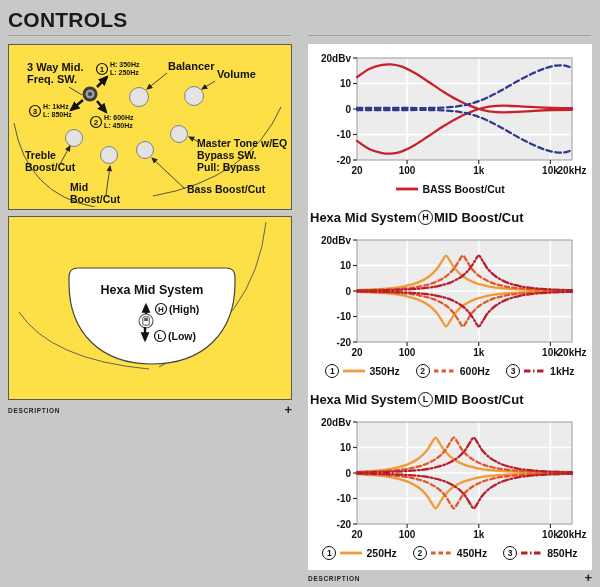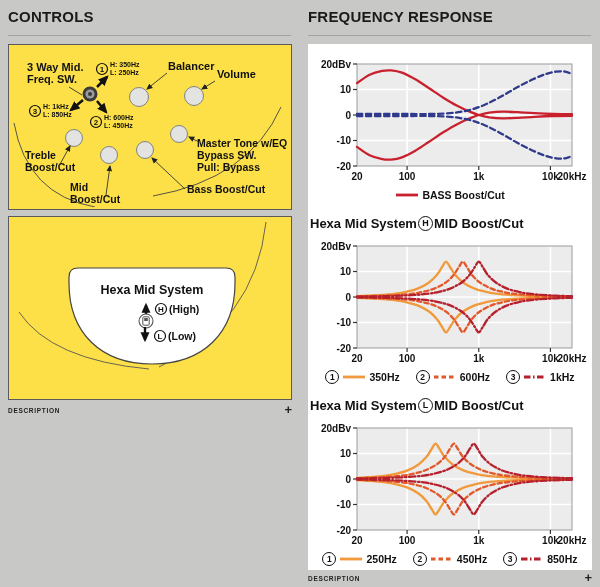--- a/index.html
+++ b/index.html
@@ -6,40 +6,40 @@
   body{
     width:600px;height:587px;position:relative;overflow:hidden;
     background:#c8c8c6;
     font-family:"Liberation Sans",sans-serif;
     -webkit-font-smoothing:antialiased;
   }
   .col{position:absolute;top:6px;width:284px;}
   #col-left{left:8px;}
   #col-right{left:308px;}
   .section-heading{
-    font-size:15px;font-weight:800;color:#1a1a1a;letter-spacing:.2px;
+    font-size:21px;font-weight:800;color:#1a1a1a;letter-spacing:.2px;
     margin:2px 0 0 0;
   }
   .rule{position:absolute;left:0;width:283px;height:1px;background:#a3a3a1;top:29px;}
   .panel{
     position:absolute;left:0;width:282px;background:#fde047;border:1px solid #5a5a5c;
   }
   #panel-controls{top:38px;height:164px;}
   #panel-hexa{top:210px;height:182px;}
   .desc-row{
     position:absolute;left:0;width:284px;display:flex;justify-content:space-between;
     align-items:center;
   }
   #desc-left{top:399px;}
   #desc-right{top:567px;}
   .desc-label{font-size:6.5px;font-weight:bold;letter-spacing:.7px;color:#222;}
   .plus{font-size:13px;font-weight:bold;color:#222;line-height:10px;}
   #freq-card{
     position:absolute;left:0;top:38px;width:284px;height:526px;background:#ffffff;
-    box-sizing:border-box;padding-top:6px;
+    box-sizing:border-box;
   }
   .chart-svg{display:block;}
   svg text{font-family:"Liberation Sans",sans-serif;}
   svg text.tick{font-size:10px;font-weight:bold;fill:#111;}
   svg text.lbl{font-size:10.5px;font-weight:bold;fill:#111;}
   svg text.lbl2{font-size:11px;font-weight:bold;fill:#111;}
   svg text.sm{font-size:7px;font-weight:bold;fill:#111;}
   svg text.cnum{font-size:8px;font-weight:bold;fill:#111;}
   svg text.ttl{font-size:12.5px;font-weight:bold;fill:#111;}
   .legend{
@@ -172,21 +172,20 @@
     </svg>
   </div>
 
   <div class="desc-row" id="desc-left">
     <span class="desc-label">DESCRIPTION</span>
     <span class="plus">+</span>
   </div>
 </div>
 
 <div class="col" id="col-right">
-  <div class="section-heading">FREQUENCY RESPONSE</div>
   <div class="rule"></div>
 
   <div id="freq-card">
 
     <svg class="chart-svg" width="284" height="134" viewBox="0 0 284 134">
         <rect x="49" y="14" width="215" height="102" fill="#ececec"></rect>
         <line x1="99.09285031074802" y1="14" x2="99.09285031074802" y2="116" stroke="#ffffff" stroke-width="1.6"></line>
         <line x1="170.75951697741468" y1="14" x2="170.75951697741468" y2="116" stroke="#ffffff" stroke-width="1.6"></line>
         <line x1="242.42618364408136" y1="14" x2="242.42618364408136" y2="116" stroke="#ffffff" stroke-width="1.6"></line>
         <line x1="49" y1="39.5" x2="264" y2="39.5" stroke="#ffffff" stroke-width="1.6"></line>

